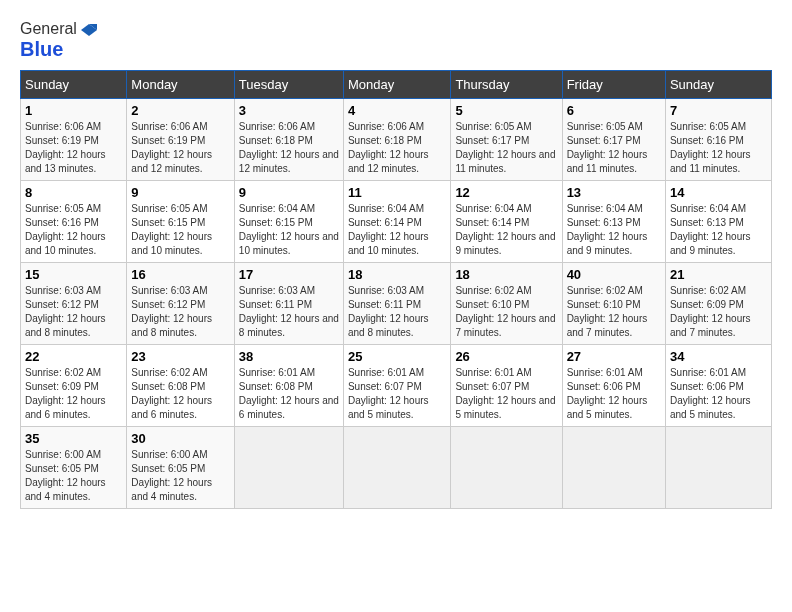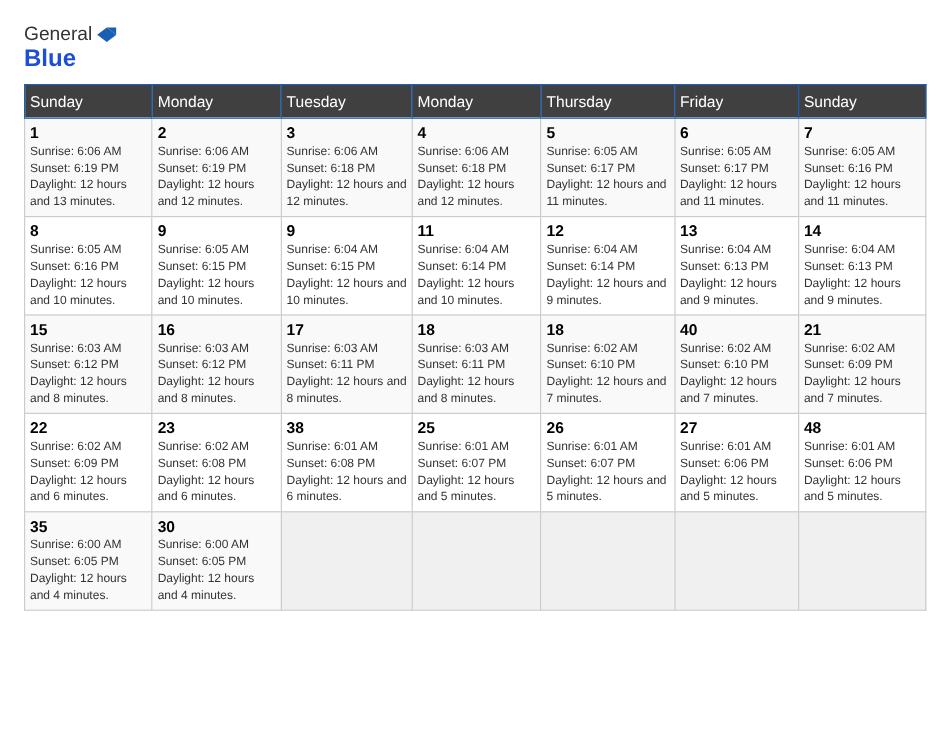--- a/index.html
+++ b/index.html
@@ -159,21 +159,21 @@
         <td><span class="day-num">23</span>
 <span class="day-info">Sunrise: 6:02 AM<br>Sunset: 6:08 PM<br>Daylight: 12 hours and 6 minutes.</span></td>
         <td><span class="day-num">38</span>
 <span class="day-info">Sunrise: 6:01 AM<br>Sunset: 6:08 PM<br>Daylight: 12 hours and 6 minutes.</span></td>
         <td><span class="day-num">25</span>
 <span class="day-info">Sunrise: 6:01 AM<br>Sunset: 6:07 PM<br>Daylight: 12 hours and 5 minutes.</span></td>
         <td><span class="day-num">26</span>
 <span class="day-info">Sunrise: 6:01 AM<br>Sunset: 6:07 PM<br>Daylight: 12 hours and 5 minutes.</span></td>
         <td><span class="day-num">27</span>
 <span class="day-info">Sunrise: 6:01 AM<br>Sunset: 6:06 PM<br>Daylight: 12 hours and 5 minutes.</span></td>
-        <td><span class="day-num">48</span>
+        <td><span class="day-num">34</span>
 <span class="day-info">Sunrise: 6:01 AM<br>Sunset: 6:06 PM<br>Daylight: 12 hours and 5 minutes.</span></td>
       </tr>
       <tr>
         <td><span class="day-num">35</span>
 <span class="day-info">Sunrise: 6:00 AM<br>Sunset: 6:05 PM<br>Daylight: 12 hours and 4 minutes.</span></td>
         <td><span class="day-num">30</span>
 <span class="day-info">Sunrise: 6:00 AM<br>Sunset: 6:05 PM<br>Daylight: 12 hours and 4 minutes.</span></td>
         <td class="empty-cell"></td>
         <td class="empty-cell"></td>
         <td class="empty-cell"></td>

